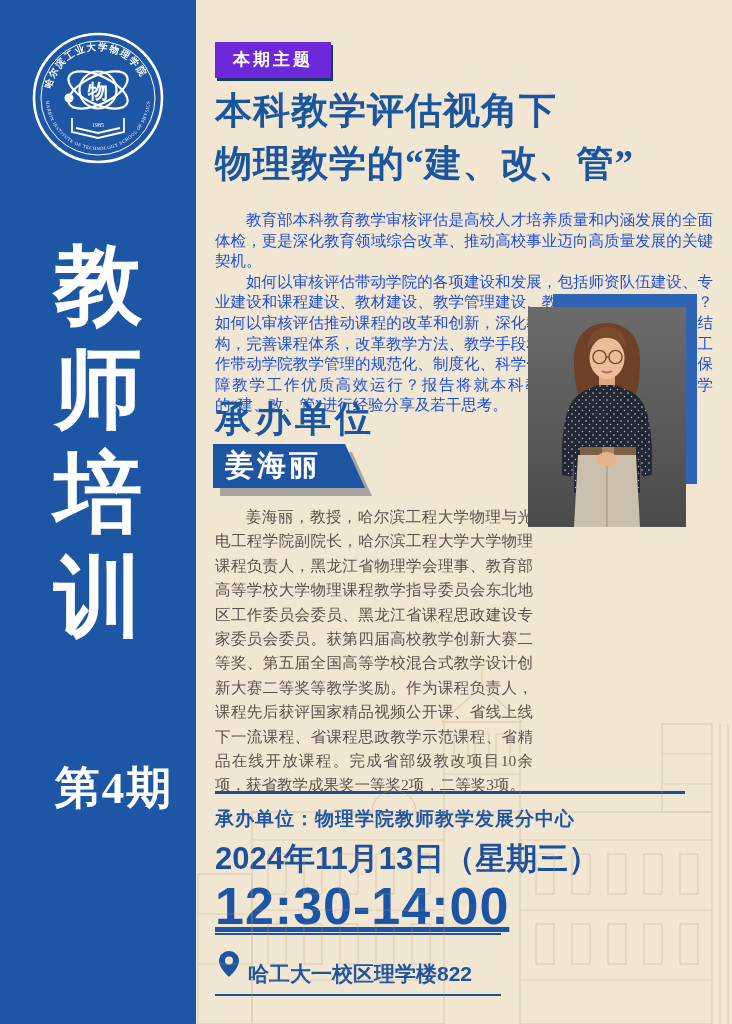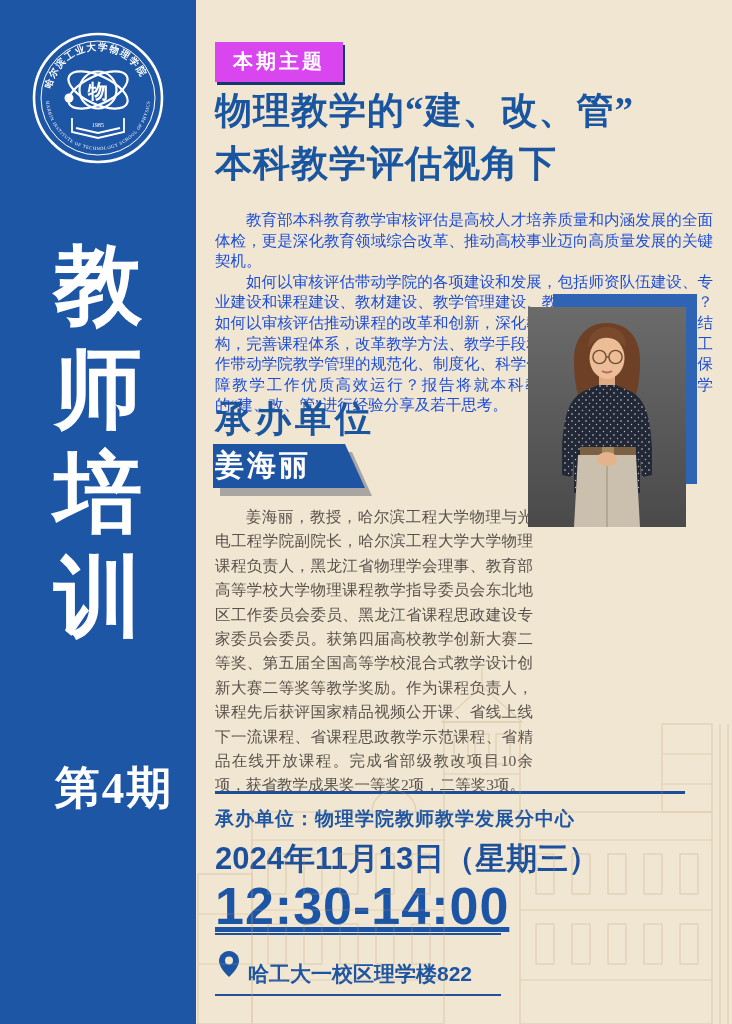--- a/index.html
+++ b/index.html
@@ -27,22 +27,22 @@
     position:absolute;left:0;top:758px;width:228px;
     text-align:center;color:#ffffff;
     font-weight:900;font-size:45px;
     font-family:"Liberation Serif","DejaVu Serif",serif;
     letter-spacing:2px;
   }
   
   .content{position:absolute;left:196px;top:0;width:536px;height:1024px;}
   .topic-badge{
     position:absolute;left:19px;top:42px;
-    background:#d946ef;color:#fff;
-    font-weight:700;font-size:20px;letter-spacing:3px;
+    background:#6d28d9;color:#fff;
+    font-weight:700;font-size:17px;letter-spacing:3px;
     padding:6px 18px 7px 18px;
     box-shadow:2px 3px 0 #16396b;
   }
   .main-title{
     position:absolute;left:19px;top:84px;width:505px;
     color:#1a55a0;font-weight:900;font-size:37px;line-height:53px;
     letter-spacing:1px;
   }
   .intro{
     position:absolute;left:19px;top:210px;width:498px;
@@ -59,21 +59,21 @@
     position:absolute;left:7px;top:8px;width:152px;height:44px;
     background:#a9a6a2;
     clip-path:polygon(0 0,calc(100% - 20px) 0,100% 100%,0 100%);
   }
   .name-badge{
     position:absolute;left:0;top:0;width:152px;height:44px;
     background:#1d55a3;color:#fff;
     clip-path:polygon(0 0,calc(100% - 20px) 0,100% 100%,0 100%);
     font-family:"Liberation Sans","DejaVu Sans",sans-serif;
     font-weight:900;font-size:29px;letter-spacing:3px;
-    display:flex;align-items:center;padding-left:2px;box-sizing:border-box;
+    display:flex;align-items:center;padding-left:12px;box-sizing:border-box;
   }
   .bio{
     position:absolute;left:19px;top:505px;width:318px;
     color:#58524b;font-size:15.5px;line-height:24.4px;
     text-align:justify;
   }
   .bio p{margin:0;text-indent:2em;}
   .photo-accent{
     position:absolute;left:357px;top:294px;width:144px;height:190px;
     background:#2f63b4;
@@ -163,22 +163,22 @@
     </div>
 
     <div class="issue">第4期</div>
   </div>
 
   <div class="content">
 
     <div class="topic-badge">本期主题</div>
 
     <div class="main-title">
+      <div>本科教学评估视角下</div>
       <div>物理教学的“建、改、管”</div>
-      <div>本科教学评估视角下</div>
     </div>
 
     <div class="intro">
       <p>教育部本科教育教学审核评估是高校人才培养质量和内涵发展的全面体检，更是深化教育领域综合改革、推动高校事业迈向高质量发展的关键契机。</p>
       <p>如何以审核评估带动学院的各项建设和发展，包括师资队伍建设、专业建设和课程建设、教材建设、教学管理建设、教风建设和学风建设等？如何以审核评估推动课程的改革和创新，深化教育教学改革，优化课程结构，完善课程体系，改革教学方法、教学手段和教学管理？如何以评估工作带动学院教学管理的规范化、制度化、科学化，提高教学管理水平，保障教学工作优质高效运行？报告将就本科教学评估视角下物理教学的“建、改、管”进行经验分享及若干思考。</p>
     </div>
 
     <div class="guest-heading">承办单位</div>
 
     <div class="name-badge-wrap">

